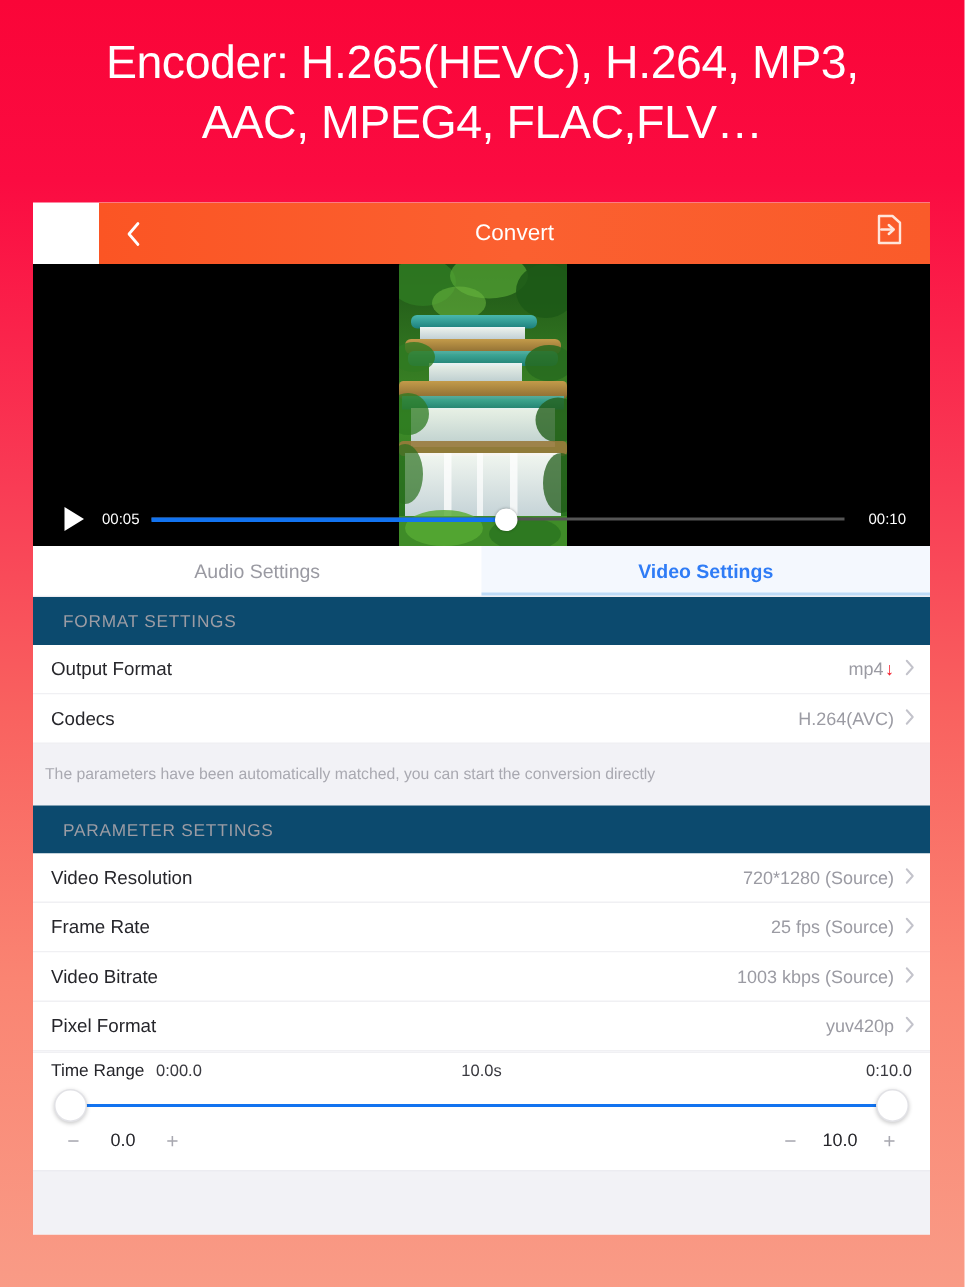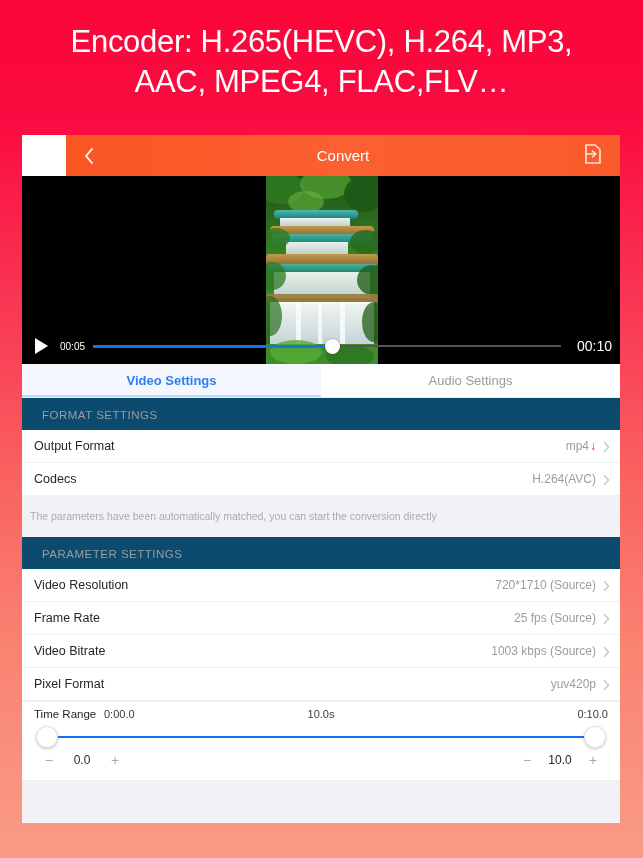--- a/index.html
+++ b/index.html
@@ -94,21 +94,21 @@
   }
   .video-thumb svg { display: block; }
 
   .video-controls {
     position: absolute;
     left: 0; right: 0;
     bottom: 0;
     height: 36px;
     display: flex;
     align-items: center;
-    padding: 0 8px;
+    padding: 0 16px;
   }
   .play-btn {
     width: 22px;
     height: 22px;
     display: flex;
     align-items: center;
     justify-content: center;
     flex: 0 0 auto;
   }
   .play-tri {
@@ -118,21 +118,21 @@
     border-bottom: 8px solid transparent;
   }
   .time-cur {
     color: #ffffff;
     font-size: 10px;
     margin-left: 8px;
     flex: 0 0 auto;
   }
   .time-total {
     color: #ffffff;
-    font-size: 14px;
+    font-size: 10px;
     margin-left: 8px;
     flex: 0 0 auto;
   }
   .vid-track {
     position: relative;
     flex: 1 1 auto;
     height: 14px;
     margin: 0 8px;
     display: flex;
     align-items: center;
@@ -212,21 +212,21 @@
   .row:last-child { border-bottom: none; }
   .row-label {
     font-size: 12.5px;
     color: #26262b;
     flex: 1 1 auto;
   }
   .row-value {
     font-size: 12px;
     color: #9b9ba3;
     display: flex;
-    align-items: flex-end;
+    align-items: flex-start;
   }
   .red-arrow {
     color: #f3202f;
     font-size: 12px;
     margin-left: 1px;
     font-weight: bold;
   }
   .chev {
     margin-left: 7px;
     display: flex;
@@ -424,25 +424,25 @@
       <div class="vid-track">
         <div class="vid-track-bg"></div>
         <div class="vid-track-fill" style="width: 51%;"></div>
         <div class="vid-thumb-knob" style="left: 51%;"></div>
       </div>
       <span class="time-total">00:10</span>
     </div>
   </div>
 
   <div class="tabs">
+    <div class="tab inactive">
+      <span>Audio Settings</span>
+    </div>
     <div class="tab active">
       <span>Video Settings</span>
-    </div>
-    <div class="tab inactive">
-      <span>Audio Settings</span>
     </div>
   </div>
 
   <div class="section-head">FORMAT SETTINGS</div>
 
   <div class="row">
     <span class="row-label">Output Format</span>
     <span class="row-value">
       <span>mp4</span>
       <span class="red-arrow">↓</span>
@@ -466,21 +466,21 @@
     </span>
   </div>
 
   <div class="hint">The parameters have been automatically matched, you can start the conversion directly</div>
 
   <div class="section-head">PARAMETER SETTINGS</div>
 
   <div class="row">
     <span class="row-label">Video Resolution</span>
     <span class="row-value">
-      <span>720*1710 (Source)</span>
+      <span>720*1280 (Source)</span>
       <span class="chev">
         <svg width="7" height="12" viewBox="0 0 7 12">
           <polyline points="1.5,1.5 5.5,6 1.5,10.5" fill="none" stroke="#c3c3cb" stroke-width="1.3" stroke-linecap="round" stroke-linejoin="round"></polyline>
         </svg>
       </span>
     </span>
   </div>
 
   <div class="row">
     <span class="row-label">Frame Rate</span>

